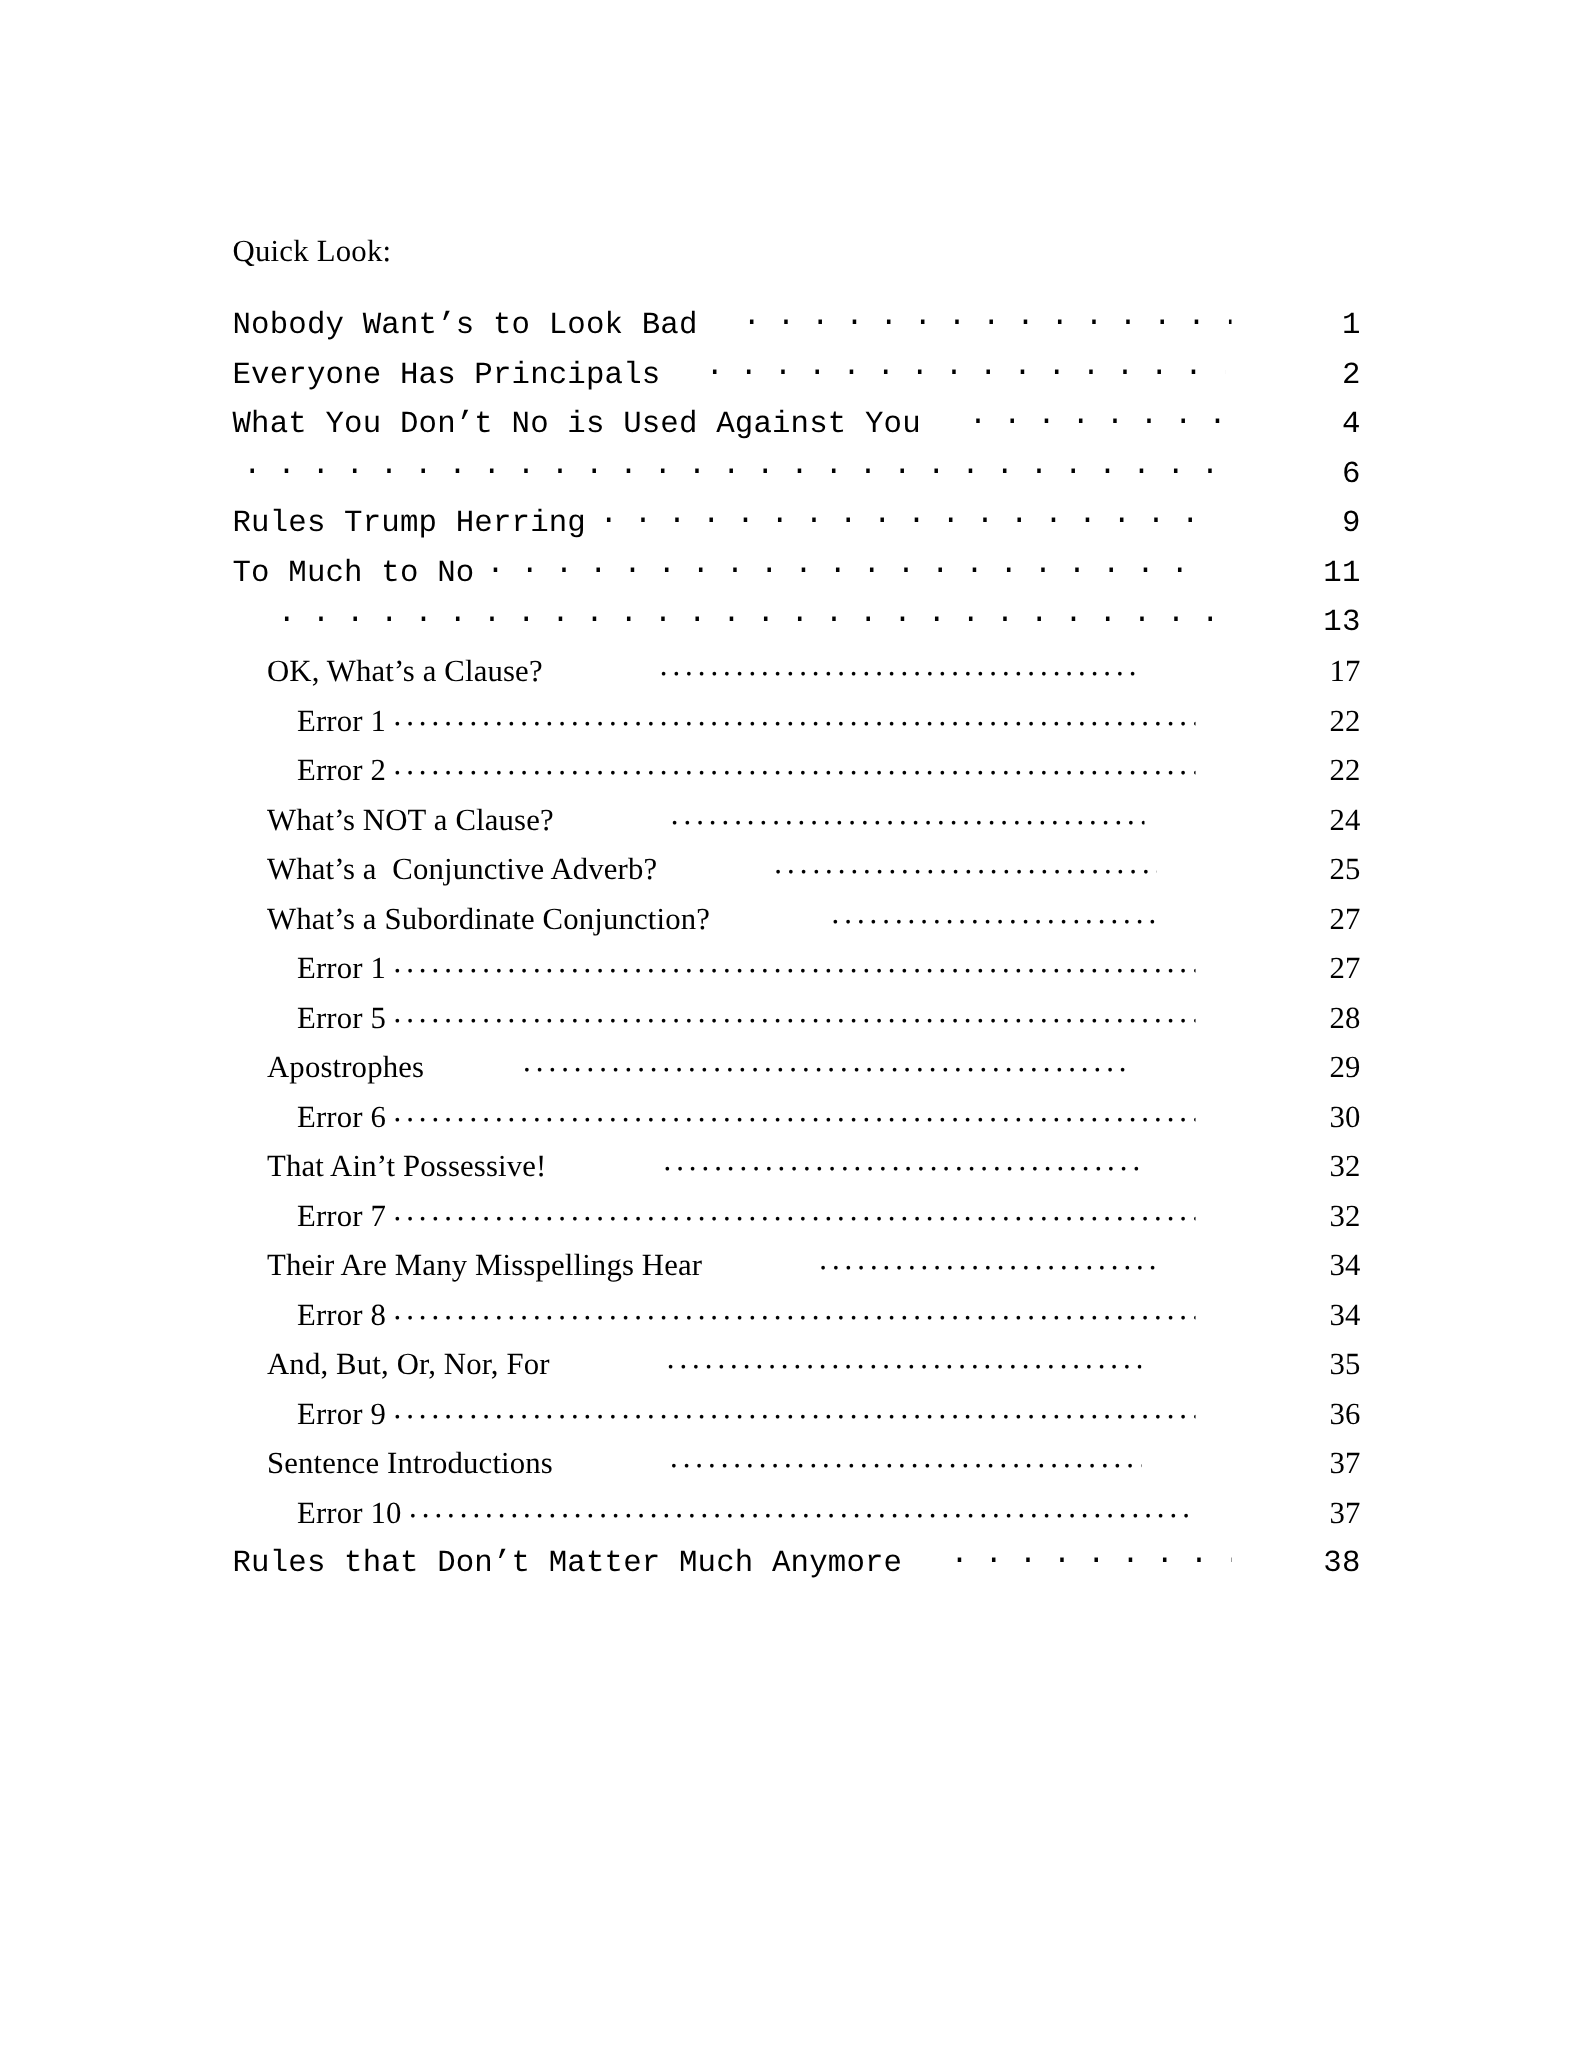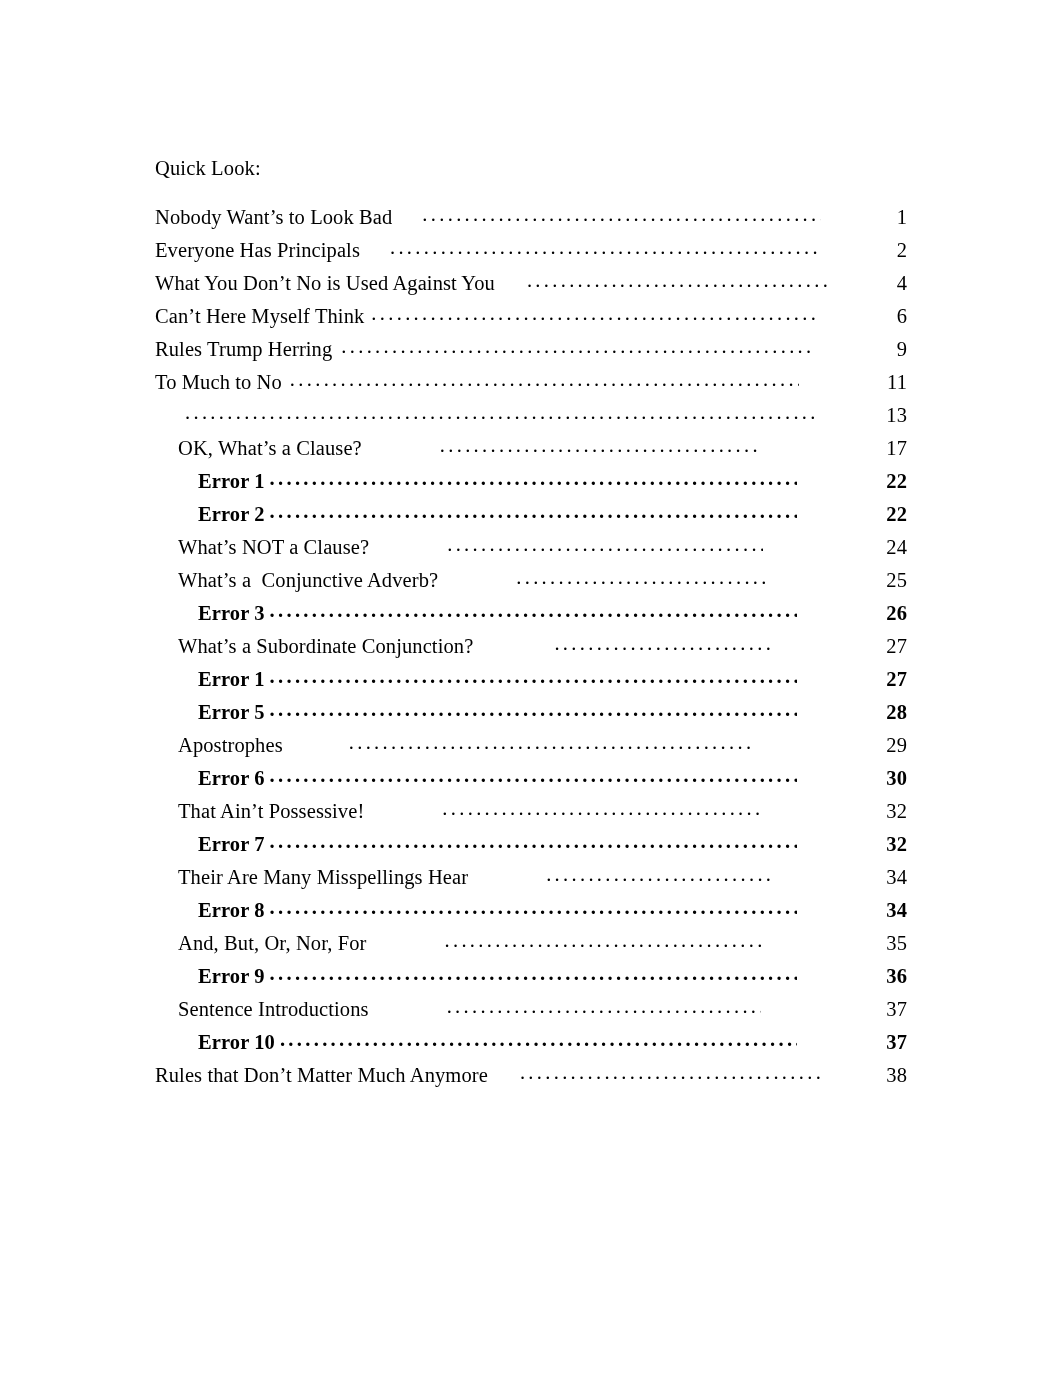--- a/index.html
+++ b/index.html
@@ -79,23 +79,23 @@
     flex: 0 0 auto;
     display: inline-block;
   }
   .toc-row .pagenum {
     flex: 0 0 auto;
     width: 46px;
     text-align: right;
     white-space: pre;
   }
   
-  .lvl-0 { padding-left: 0px; }
+  .lvl-0 { padding-left: 0px; font-family: Liberation Mono, monospace; }
   .lvl-1 { padding-left: 23px; gap: 24px; }
-  .lvl-2 { padding-left: 43px; font-weight: bold; }
+  .lvl-2 { padding-left: 43px; }
 </style>
 </head>
 <body>
 
 <div class="page">
   <div class="content">
 
     <div class="toc-heading">Quick Look:</div>
 
     <div class="toc-list" id="toc-list">
@@ -115,21 +115,20 @@
           <span class="pagenum">2</span>
         </div>
         <div class="toc-row lvl-0">
           <span class="title">What You Don’t No is Used Against You</span>
           <span class="gap" style="width: 32px;"></span>
           <span class="leader"></span>
           <span class="tail" style="width: 30px;"></span>
           <span class="pagenum">4</span>
         </div>
         <div class="toc-row lvl-0">
-          <span class="title">Can’t Here Myself Think</span>
           <span class="gap" style="width: 7px;"></span>
           <span class="leader"></span>
           <span class="tail" style="width: 44px;"></span>
           <span class="pagenum">6</span>
         </div>
         <div class="toc-row lvl-0">
           <span class="title">Rules Trump Herring</span>
           <span class="gap" style="width: 9px;"></span>
           <span class="leader"></span>
           <span class="tail" style="width: 47px;"></span>
@@ -176,27 +175,20 @@
           <span class="tail" style="width: 50px;"></span>
           <span class="pagenum">24</span>
         </div>
         <div class="toc-row lvl-1">
           <span class="title">What’s a  Conjunctive Adverb?</span>
           <span class="gap" style="width: 30px;"></span>
           <span class="leader"></span>
           <span class="tail" style="width: 42px;"></span>
           <span class="pagenum">25</span>
         </div>
-        <div class="toc-row lvl-2">
-          <span class="title">Error 3</span>
-          <span class="gap" style="width: 5px;"></span>
-          <span class="leader"></span>
-          <span class="tail" style="width: 64px;"></span>
-          <span class="pagenum">26</span>
-        </div>
         <div class="toc-row lvl-1">
           <span class="title">What’s a Subordinate Conjunction?</span>
           <span class="gap" style="width: 33px;"></span>
           <span class="leader"></span>
           <span class="tail" style="width: 40px;"></span>
           <span class="pagenum">27</span>
         </div>
         <div class="toc-row lvl-2">
           <span class="title">Error 1</span>
           <span class="gap" style="width: 5px;"></span>

